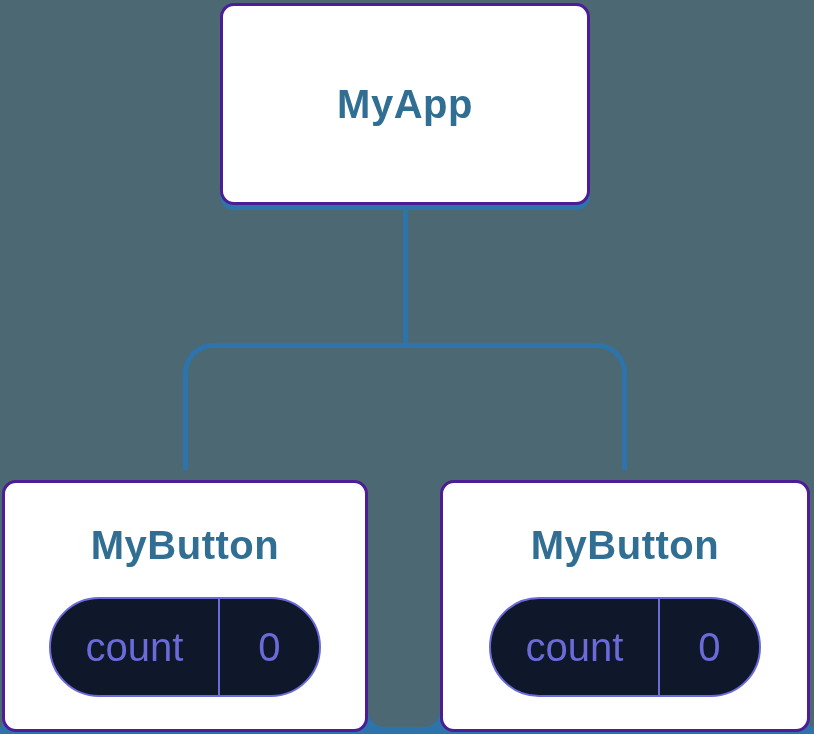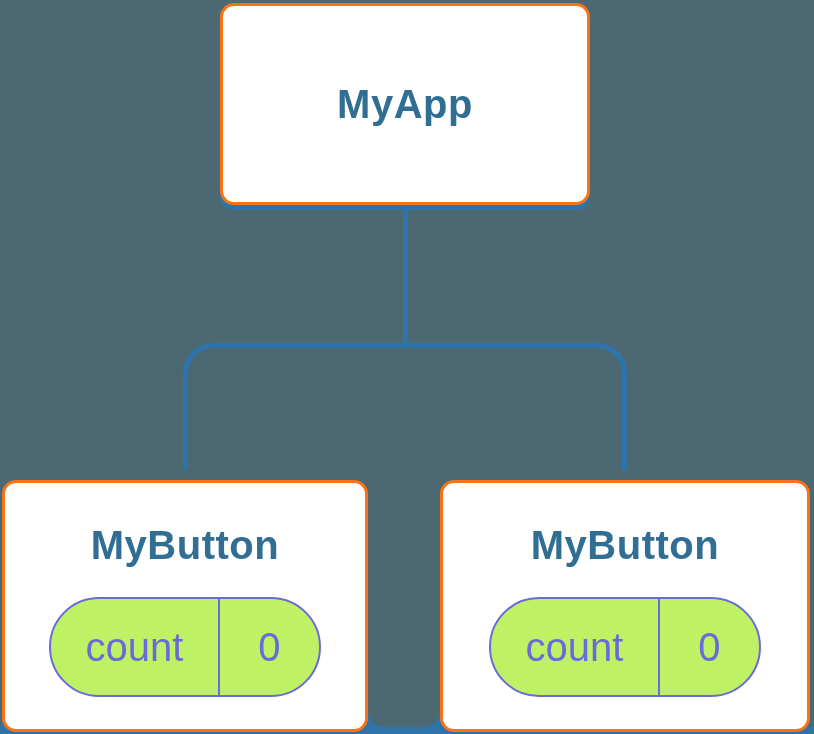--- a/index.html
+++ b/index.html
@@ -9,21 +9,21 @@
     width: 814px; height: 734px;
     background: #4c6973;
     overflow: hidden;
     font-family: "Liberation Sans", sans-serif;
   }
 
   
   .node {
     position: absolute;
     background: #ffffff;
-    border: 3px solid #f97316;
+    border: 3px solid #4c1d95;
     border-radius: 14px;
     box-shadow: 0 5px 0 #2d74ac;
   }
   .node-label {
     color: #316e93;
     font-size: 40px;
     font-weight: 700;
     letter-spacing: 0.5px;
   }
 
@@ -41,21 +41,21 @@
   .child-node.left  { left: 2px;   width: 366px; }
   .child-node.right { left: 440px; width: 370px; }
   .child-node .node-label { margin-top: 40px; }
 
   
   .state-pill {
     margin-top: 29px;
     width: 272px; height: 100px;
     border: 2px solid #6b6ad9;
     border-radius: 50px;
-    background: #bef264;
+    background: #0f172a;
     display: flex;
   }
   .state-name {
     flex: 0 0 63%;
     border-right: 2px solid #6b6ad9;
     display: flex; align-items: center; justify-content: center;
     color: #6b6ad9;
     font-size: 40px;
     font-weight: 400;
   }

